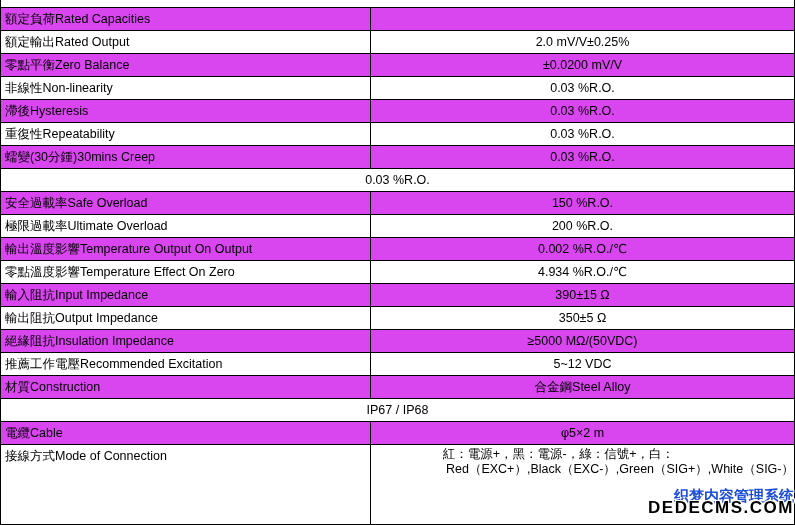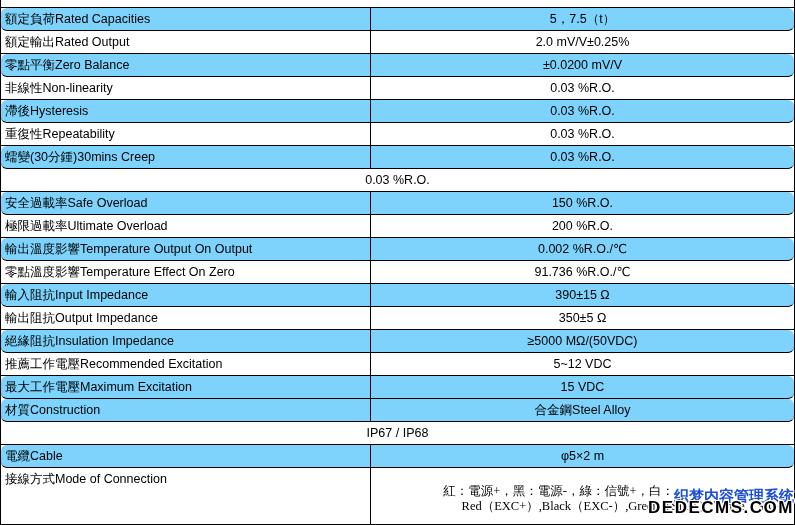--- a/index.html
+++ b/index.html
@@ -32,42 +32,41 @@
     display: flex;
     flex-direction: column;
     height: 518px;
   }
   .row {
     display: flex;
     height: 23px;
     border-bottom: 1px solid #000;
     background: #ffffff;
   }
-  .row.shaded { background: #7dd3fc; border-radius: 6px; }
+  .row.shaded { background: #d946ef; }
   .row.last { flex: 1; border-bottom: none; }
   .cell { overflow: hidden; }
   .cell.label {
     width: 370px;
     border-right: 1px solid #000;
     padding-left: 4px;
     font-size: 12.5px;
     line-height: 22px;
     white-space: nowrap;
   }
   .cell.value {
     flex: 1;
     text-align: center;
     font-size: 12.5px;
     line-height: 22px;
     white-space: nowrap;
   }
   .cell.value.twoline {
     line-height: 15px;
-    padding-top: 16px;
-    font-family: Liberation Serif, serif;
+    padding-top: 2px;
   }
   .vline1 {
     text-align: right;
     padding-right: 120px;
     white-space: nowrap;
   }
   .vline2 {
     text-align: right;
     white-space: nowrap;
   }
@@ -94,21 +93,20 @@
   }
 </style>
 </head>
 <body>
 
 <div id="page">
   <div id="top-sliver"></div>
   <div id="spec-table">
       <div class="row shaded">
         <div class="cell label">額定負荷Rated Capacities</div>
-        <div class="cell value">5，7.5（t）</div>
       </div>
       <div class="row">
         <div class="cell label">額定輸出Rated Output</div>
         <div class="cell value">2.0 mV/V±0.25%</div>
       </div>
       <div class="row shaded">
         <div class="cell label">零點平衡Zero Balance</div>
         <div class="cell value">±0.0200 mV/V</div>
       </div>
       <div class="row">
@@ -137,41 +135,37 @@
       <div class="row">
         <div class="cell label">極限過載率Ultimate Overload</div>
         <div class="cell value">200 %R.O.</div>
       </div>
       <div class="row shaded">
         <div class="cell label">輸出溫度影響Temperature Output On Output</div>
         <div class="cell value">0.002 %R.O./℃</div>
       </div>
       <div class="row">
         <div class="cell label">零點溫度影響Temperature Effect On Zero</div>
-        <div class="cell value">91.736 %R.O./℃</div>
+        <div class="cell value">4.934 %R.O./℃</div>
       </div>
       <div class="row shaded">
         <div class="cell label">輸入阻抗Input Impedance</div>
         <div class="cell value">390±15 Ω</div>
       </div>
       <div class="row">
         <div class="cell label">輸出阻抗Output Impedance</div>
         <div class="cell value">350±5 Ω</div>
       </div>
       <div class="row shaded">
         <div class="cell label">絕緣阻抗Insulation Impedance</div>
         <div class="cell value">≥5000 MΩ/(50VDC)</div>
       </div>
       <div class="row">
         <div class="cell label">推薦工作電壓Recommended Excitation</div>
         <div class="cell value">5~12 VDC</div>
-      </div>
-      <div class="row shaded">
-        <div class="cell label">最大工作電壓Maximum Excitation</div>
-        <div class="cell value">15 VDC</div>
       </div>
       <div class="row shaded">
         <div class="cell label">材質Construction</div>
         <div class="cell value">合金鋼Steel Alloy</div>
       </div>
       <div class="row">
         <div class="cell value">IP67 / IP68</div>
       </div>
       <div class="row shaded">
         <div class="cell label">電纜Cable</div>

